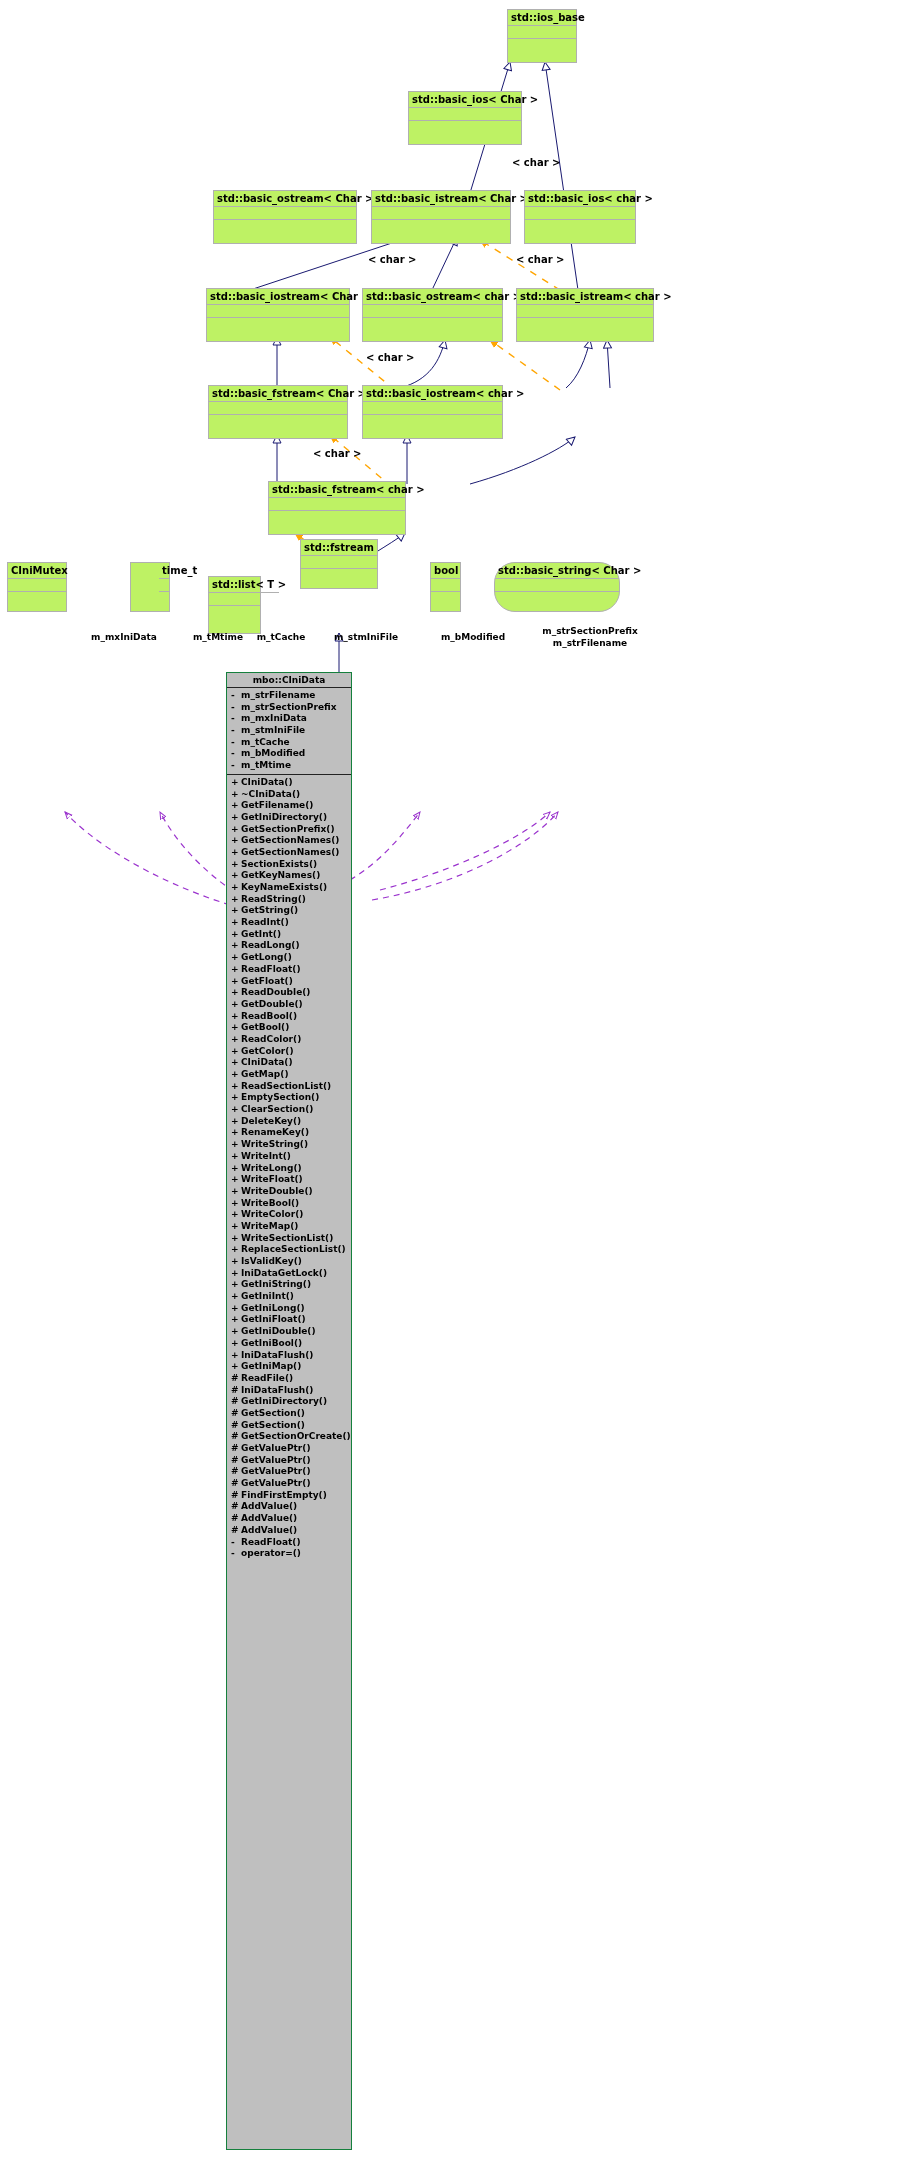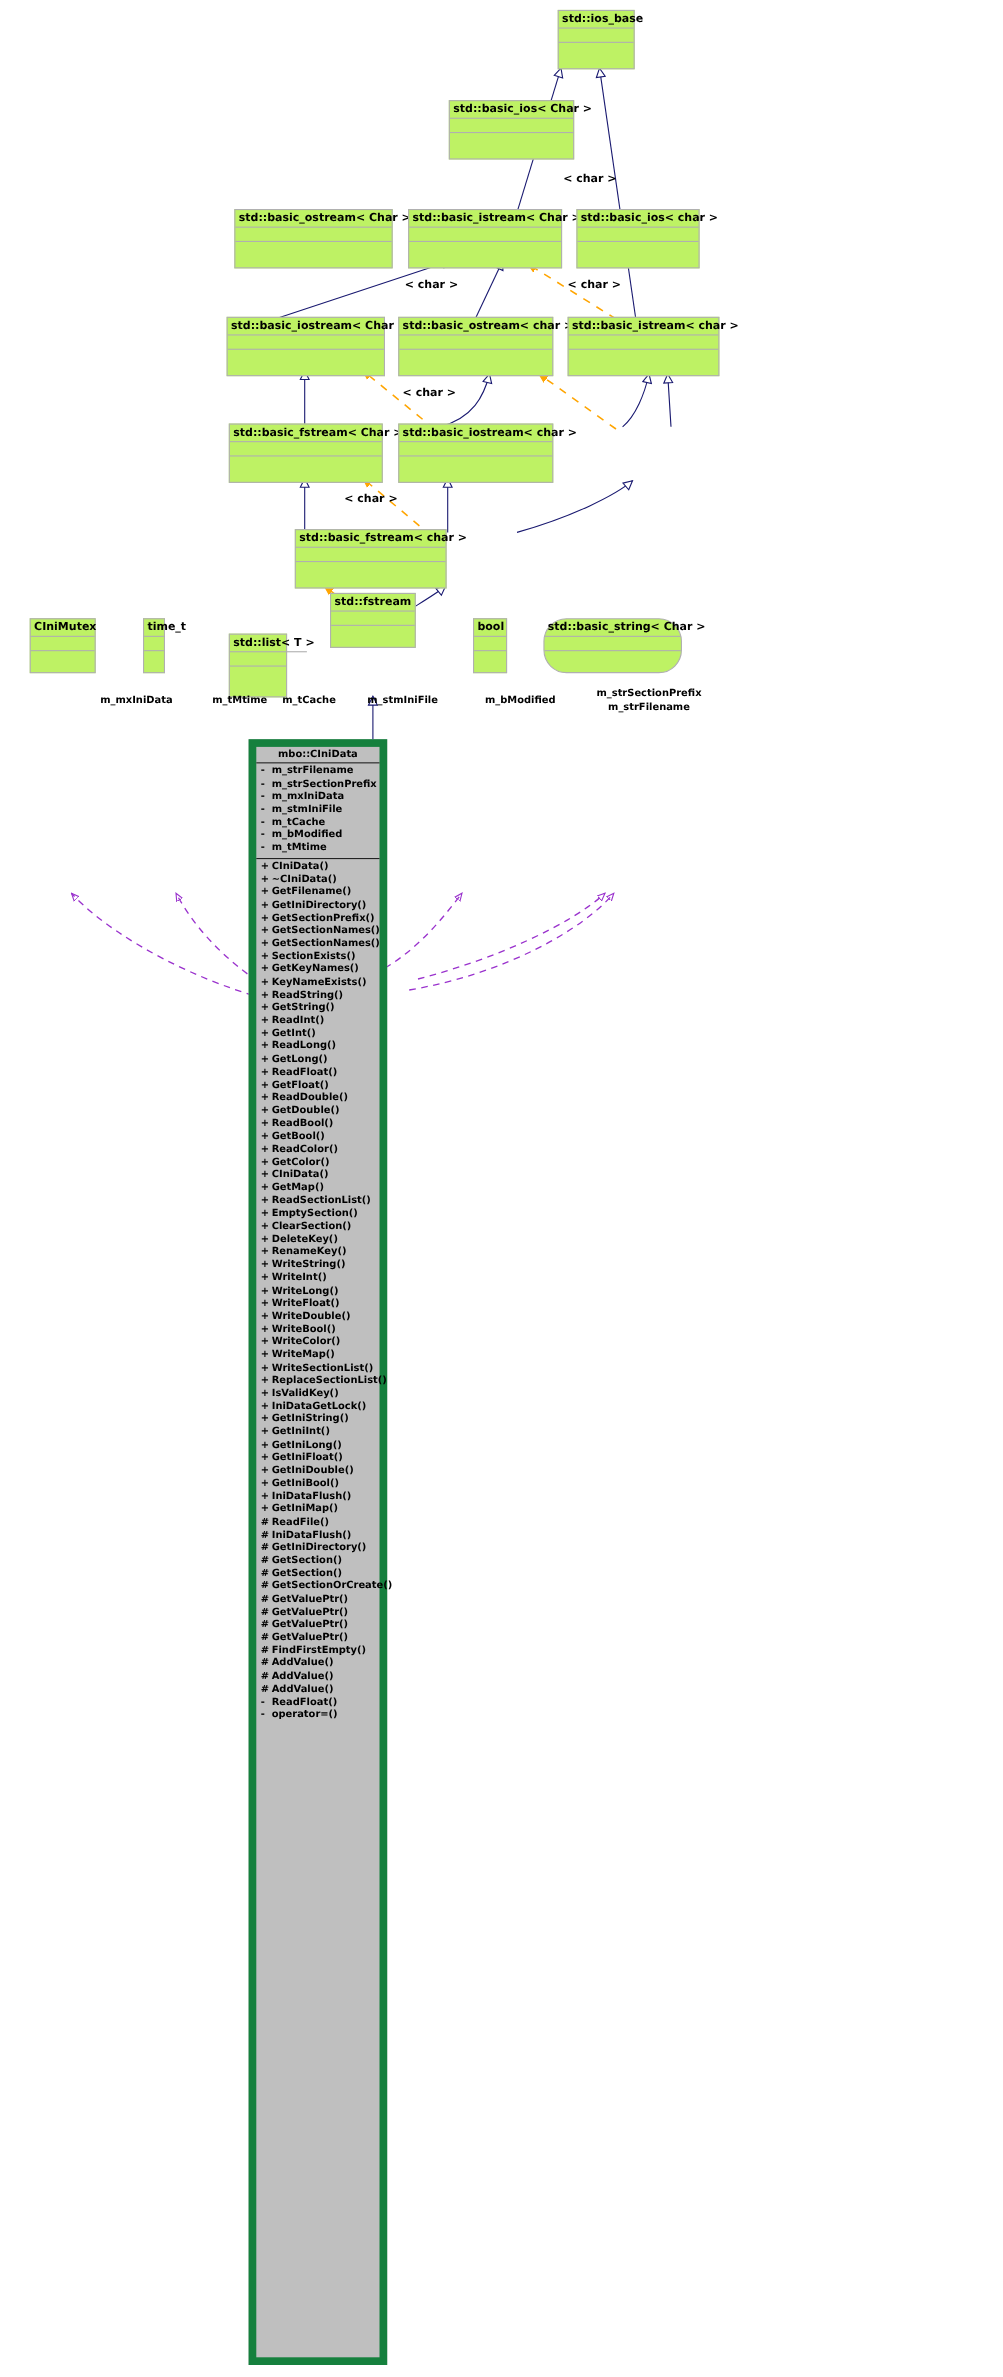--- a/index.html
+++ b/index.html
@@ -55,21 +55,21 @@
     border-bottom: 1px solid #b0b0b0;
   }
   .uml-box .compartment.last {
     border-bottom: none;
   }
 
   
   .main-box {
     position: absolute;
     box-sizing: border-box;
-    border: 7px solid #15803d;
+    border: 1px solid #15803d;
     background: #bfbfbf;
     z-index: 6;
     font-family: "DejaVu Sans", sans-serif;
     font-size: 9px;
     font-weight: bold;
     color: #000000;
   }
   .main-box .mb-title {
     box-sizing: border-box;
     height: 15px;
@@ -250,27 +250,27 @@
     <div class="compartment"></div>
     <div class="compartment last"></div>
   </div>
 
   <div class="uml-box" style="left:268px; top:481px; width:138px; height:54px;">
     <div class="title">std::basic_fstream&lt; char &gt;</div>
     <div class="compartment"></div>
     <div class="compartment last"></div>
   </div>
 
-  <div class="uml-box" style="left:7px; top:562px; width:60px; height:50px;margin-left:20px;">
+  <div class="uml-box" style="left:7px; top:562px; width:60px; height:50px;">
     <div class="title">CIniMutex</div>
     <div class="compartment"></div>
     <div class="compartment last"></div>
   </div>
 
-  <div class="uml-box" style="left:130px; top:562px; width:20px; height:50px;">
+  <div class="uml-box" style="left:130px; top:562px; width:40px; height:50px;padding-left:28px;">
     <div class="title">time_t</div>
     <div class="compartment"></div>
     <div class="compartment last"></div>
   </div>
 
   <div class="uml-box" style="left:208px; top:576px; width:53px; height:58px;">
     <div class="title" style="overflow:visible; width:70px;">std::list&lt; T &gt;</div>
     <div class="compartment"></div>
     <div class="compartment last"></div>
   </div>

